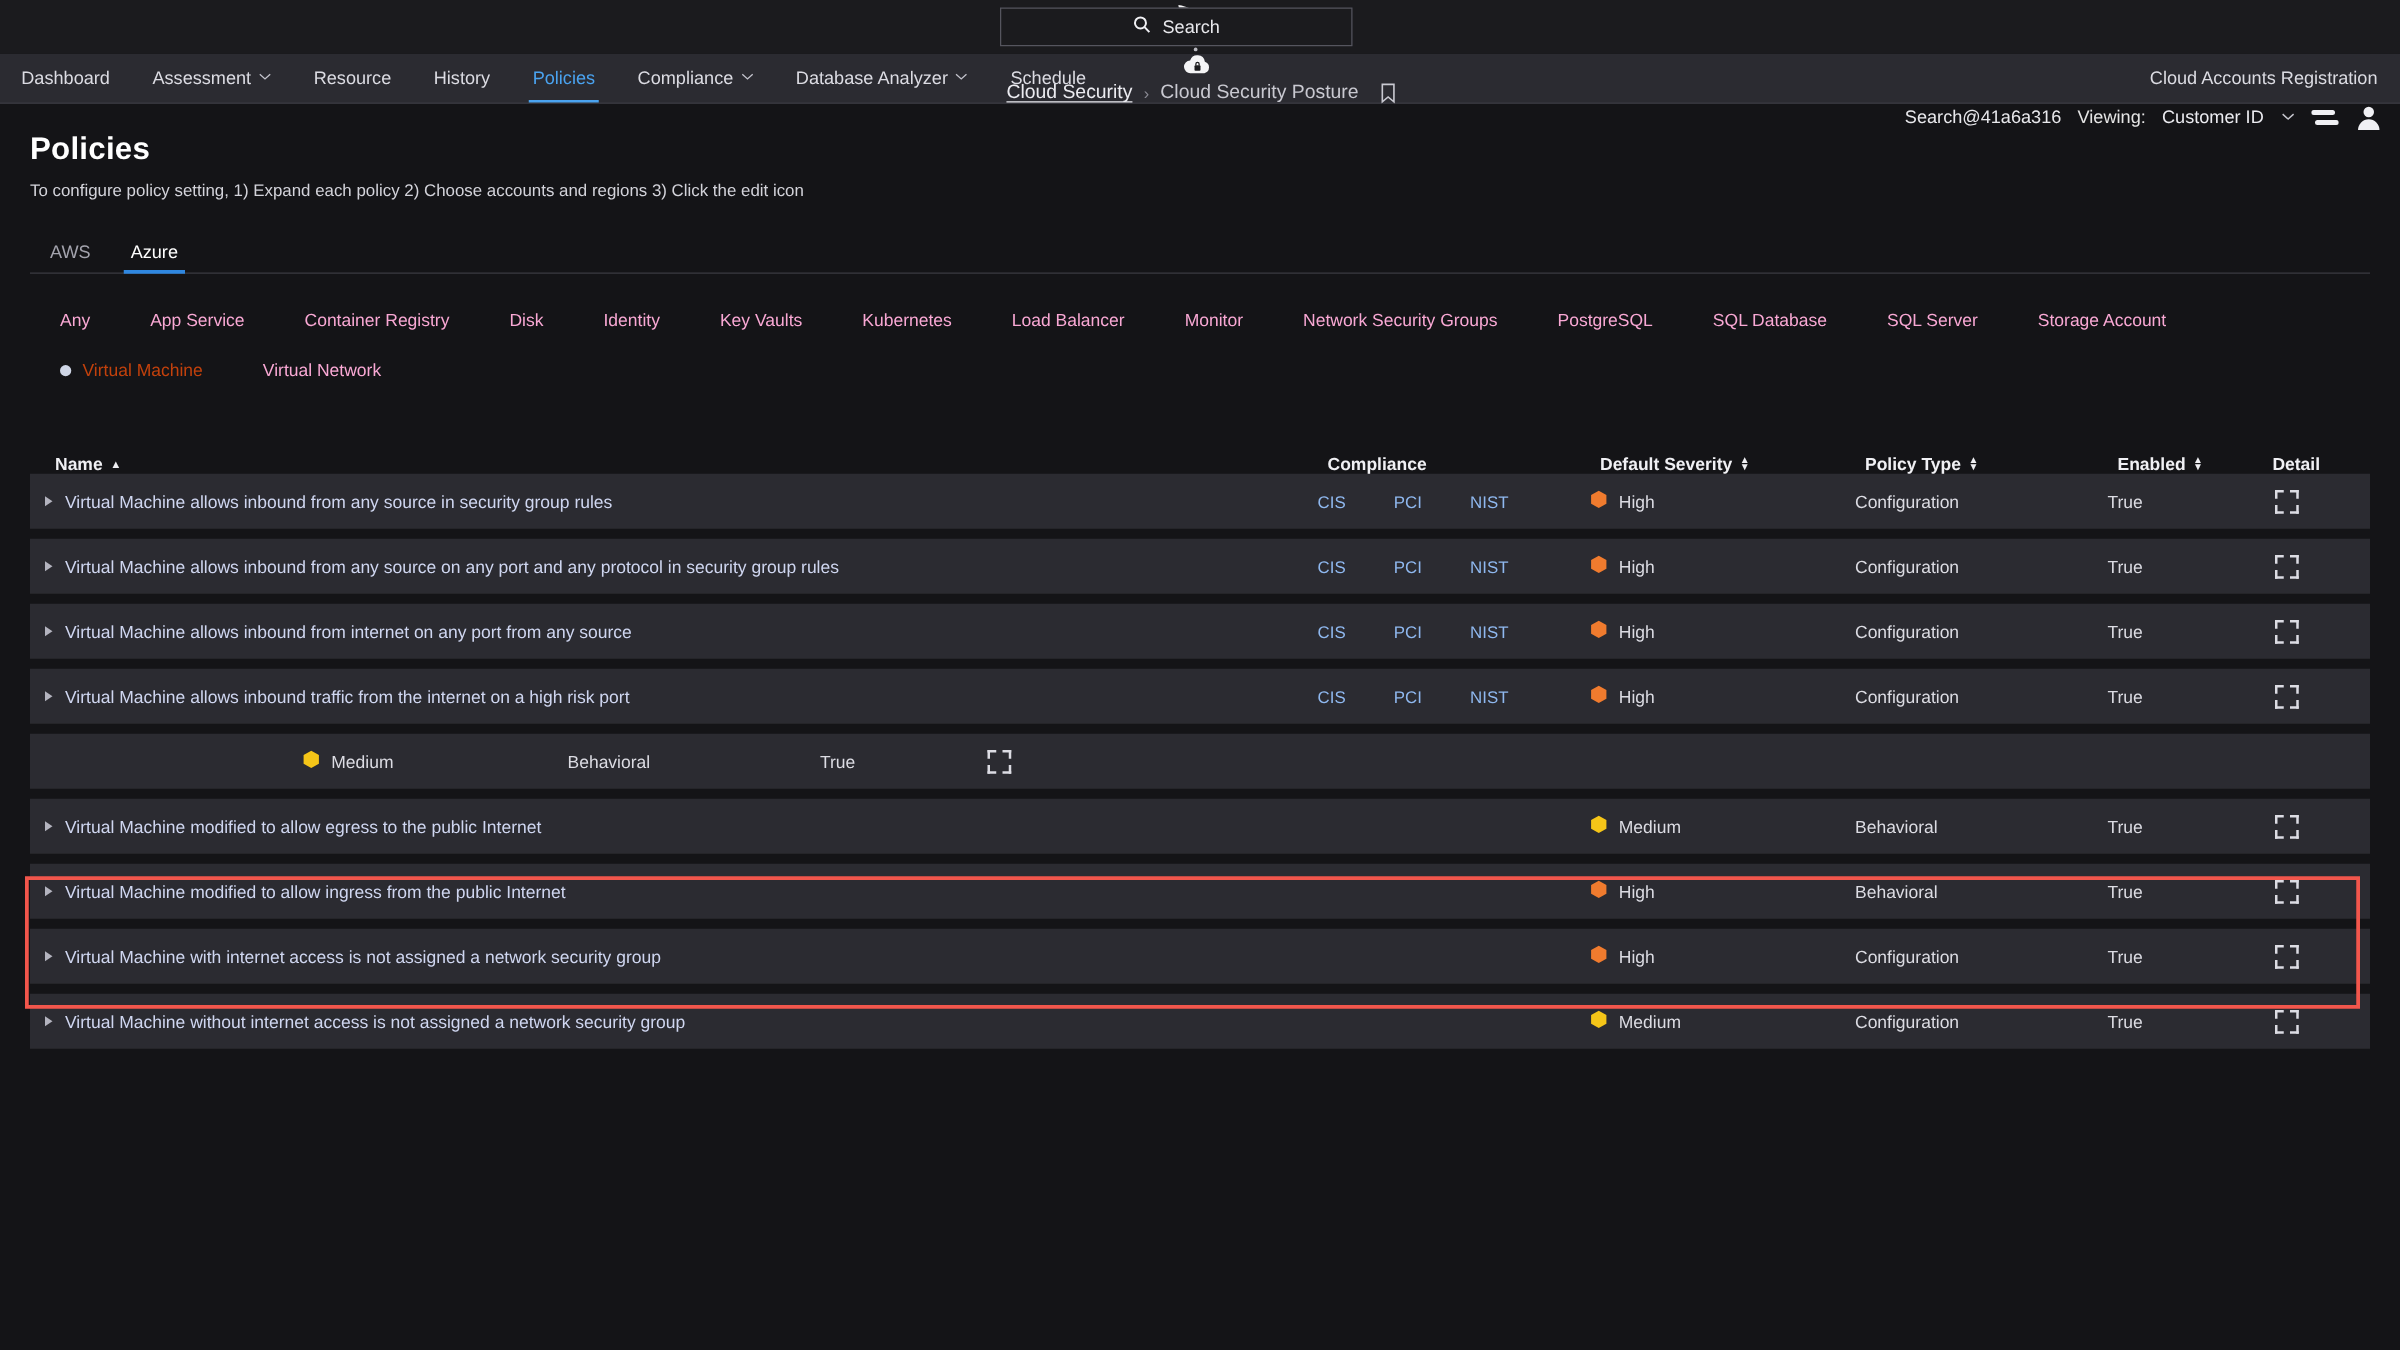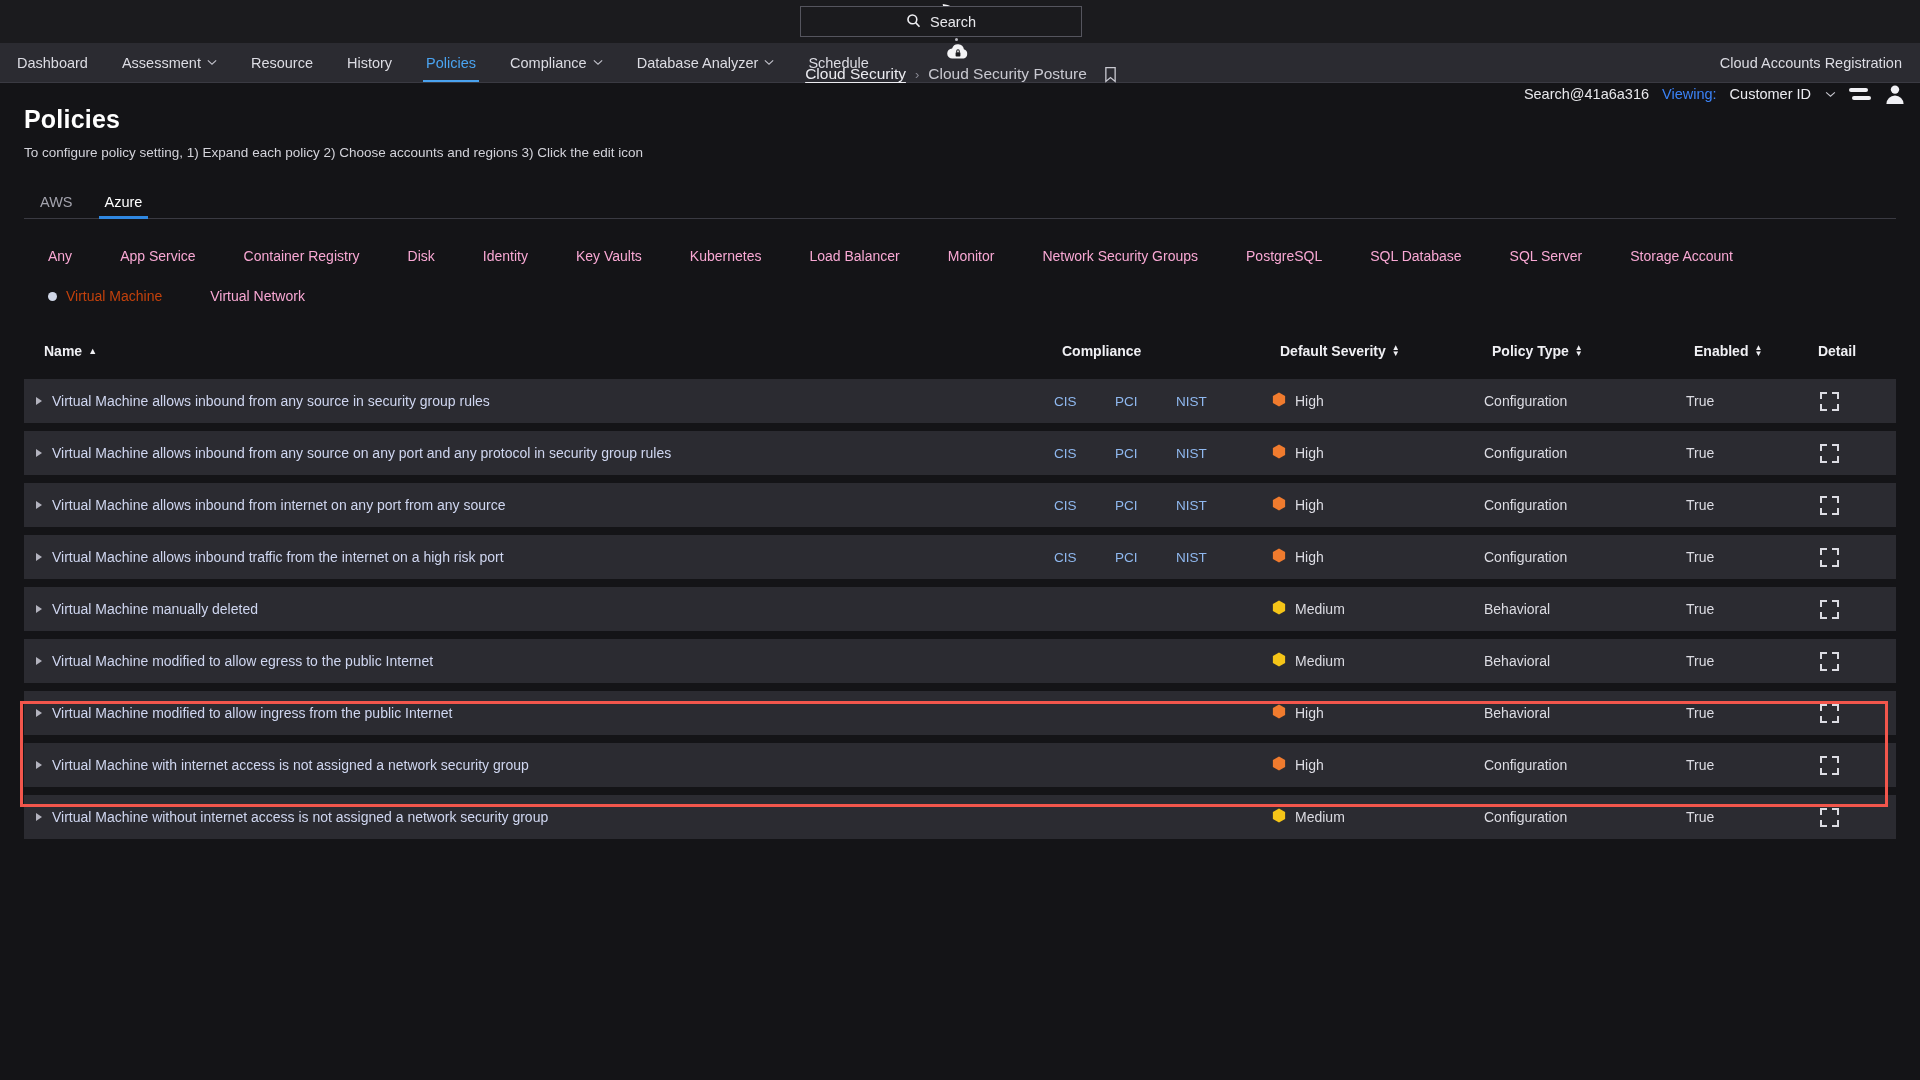--- a/index.html
+++ b/index.html
@@ -40,21 +40,21 @@
     border: 1px solid #55555e;
     background: #1b1b1e;
     display: flex; align-items: center; justify-content: center; gap: 9px;
     font-size: 14.5px; color: #e8e8ec;
   }
 
   .topright {
     margin-left: auto; display: flex; align-items: center; gap: 13px;
     font-size: 14.5px; color: #e8e8ec; white-space: nowrap;
   }
-  .viewing-label { color: #3b82f6; }
+  .viewing-label { color: #e5e5e5; }
   .viewing-val { color: #ececf1; }
   .chev { color: #c5c5cd; font-size: 11px; margin-left: 1px; }
   .icon-btn { display: flex; align-items: center; justify-content: center; cursor: pointer; }
 
   
   .navbar {
     height: 40px;
     background: #2b2b31;
     display: flex;
     align-items: stretch;
@@ -109,21 +109,21 @@
     font-size: 14px; color: #f9a8d4;
     padding: 9px 24px; white-space: nowrap;
   }
   .pill.active { color: #c2410c; }
   .pill-dot { width: 9px; height: 9px; border-radius: 50%; background: #cfd6e6; display: none; }
   .pill.active .pill-dot { display: block; }
 
   
   .tbl { margin-top: 30px; position: relative; }
   .thead {
-    display: flex; align-items: flex-start;
+    display: flex; align-items: flex-end;
     height: 36px; font-size: 14px; font-weight: 700; color: #f0f0f4;
     padding: 0 0 0 8px;
   }
   .th { display: flex; align-items: center; gap: 6px; }
   .sort-asc { font-size: 9px; color: #f0f0f4; line-height: 1; }
   .sort-both { display: inline-flex; flex-direction: column; line-height: 6px; font-size: 8px; color: #f0f0f4; }
 
   .col-name   { width: 1030px; padding-left: 12px; }
   .col-comp   { width: 218px; }
   .col-sev    { width: 212px; }
@@ -476,24 +476,20 @@
           <div class="col-detail">
             <div class="detail-icon">
               <span class="tl"></span>
               <span class="tr"></span>
               <span class="bl"></span>
               <span class="br"></span>
             </div>
           </div>
         </div>
         <div class="row">
-          <div class="col-name">
-            <span class="caret-right"></span>
-            <span>Virtual Machine manually deleted</span>
-          </div>
           <div class="col-comp comp-cell"></div>
           <div class="col-sev sev-cell">
             <span><svg class="hexi" viewBox="0 0 16 17">
                 <path d="M8 0.6 L15 4.6 L15 12.4 L8 16.4 L1 12.4 L1 4.6 Z" fill="#f5c518"></path>
               </svg></span>
             <span>Medium</span>
           </div>
           <div class="col-ptype">Behavioral</div>
           <div class="col-enab">True</div>
           <div class="col-detail">

